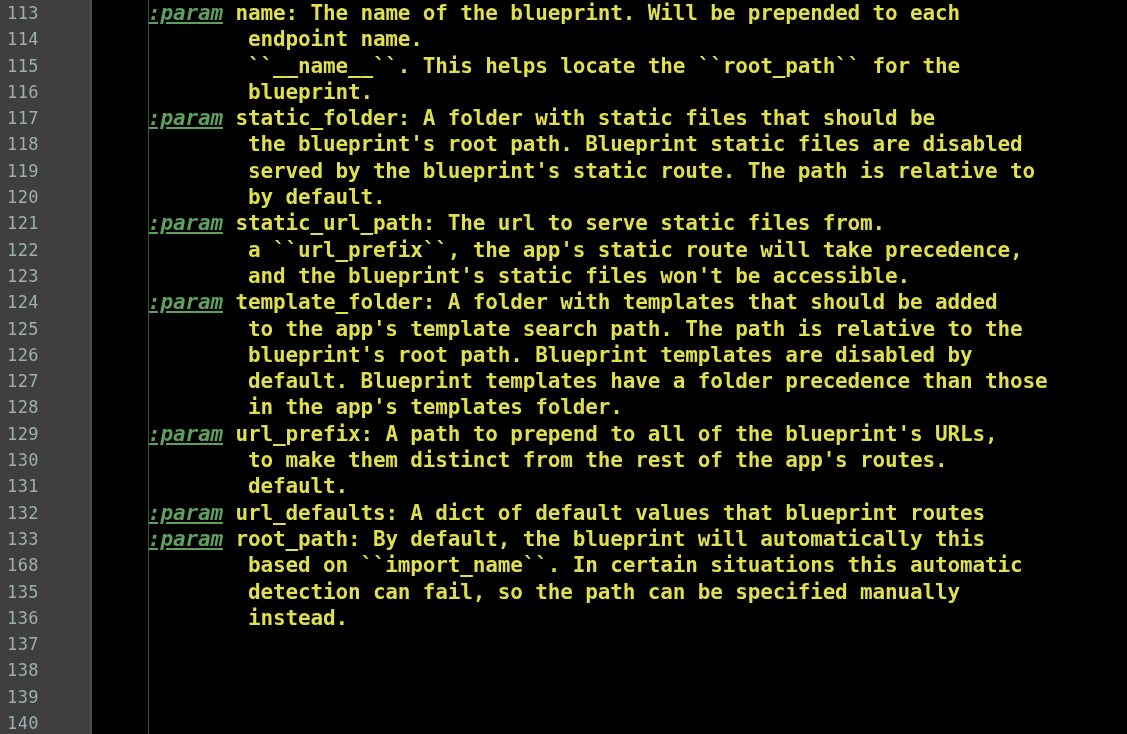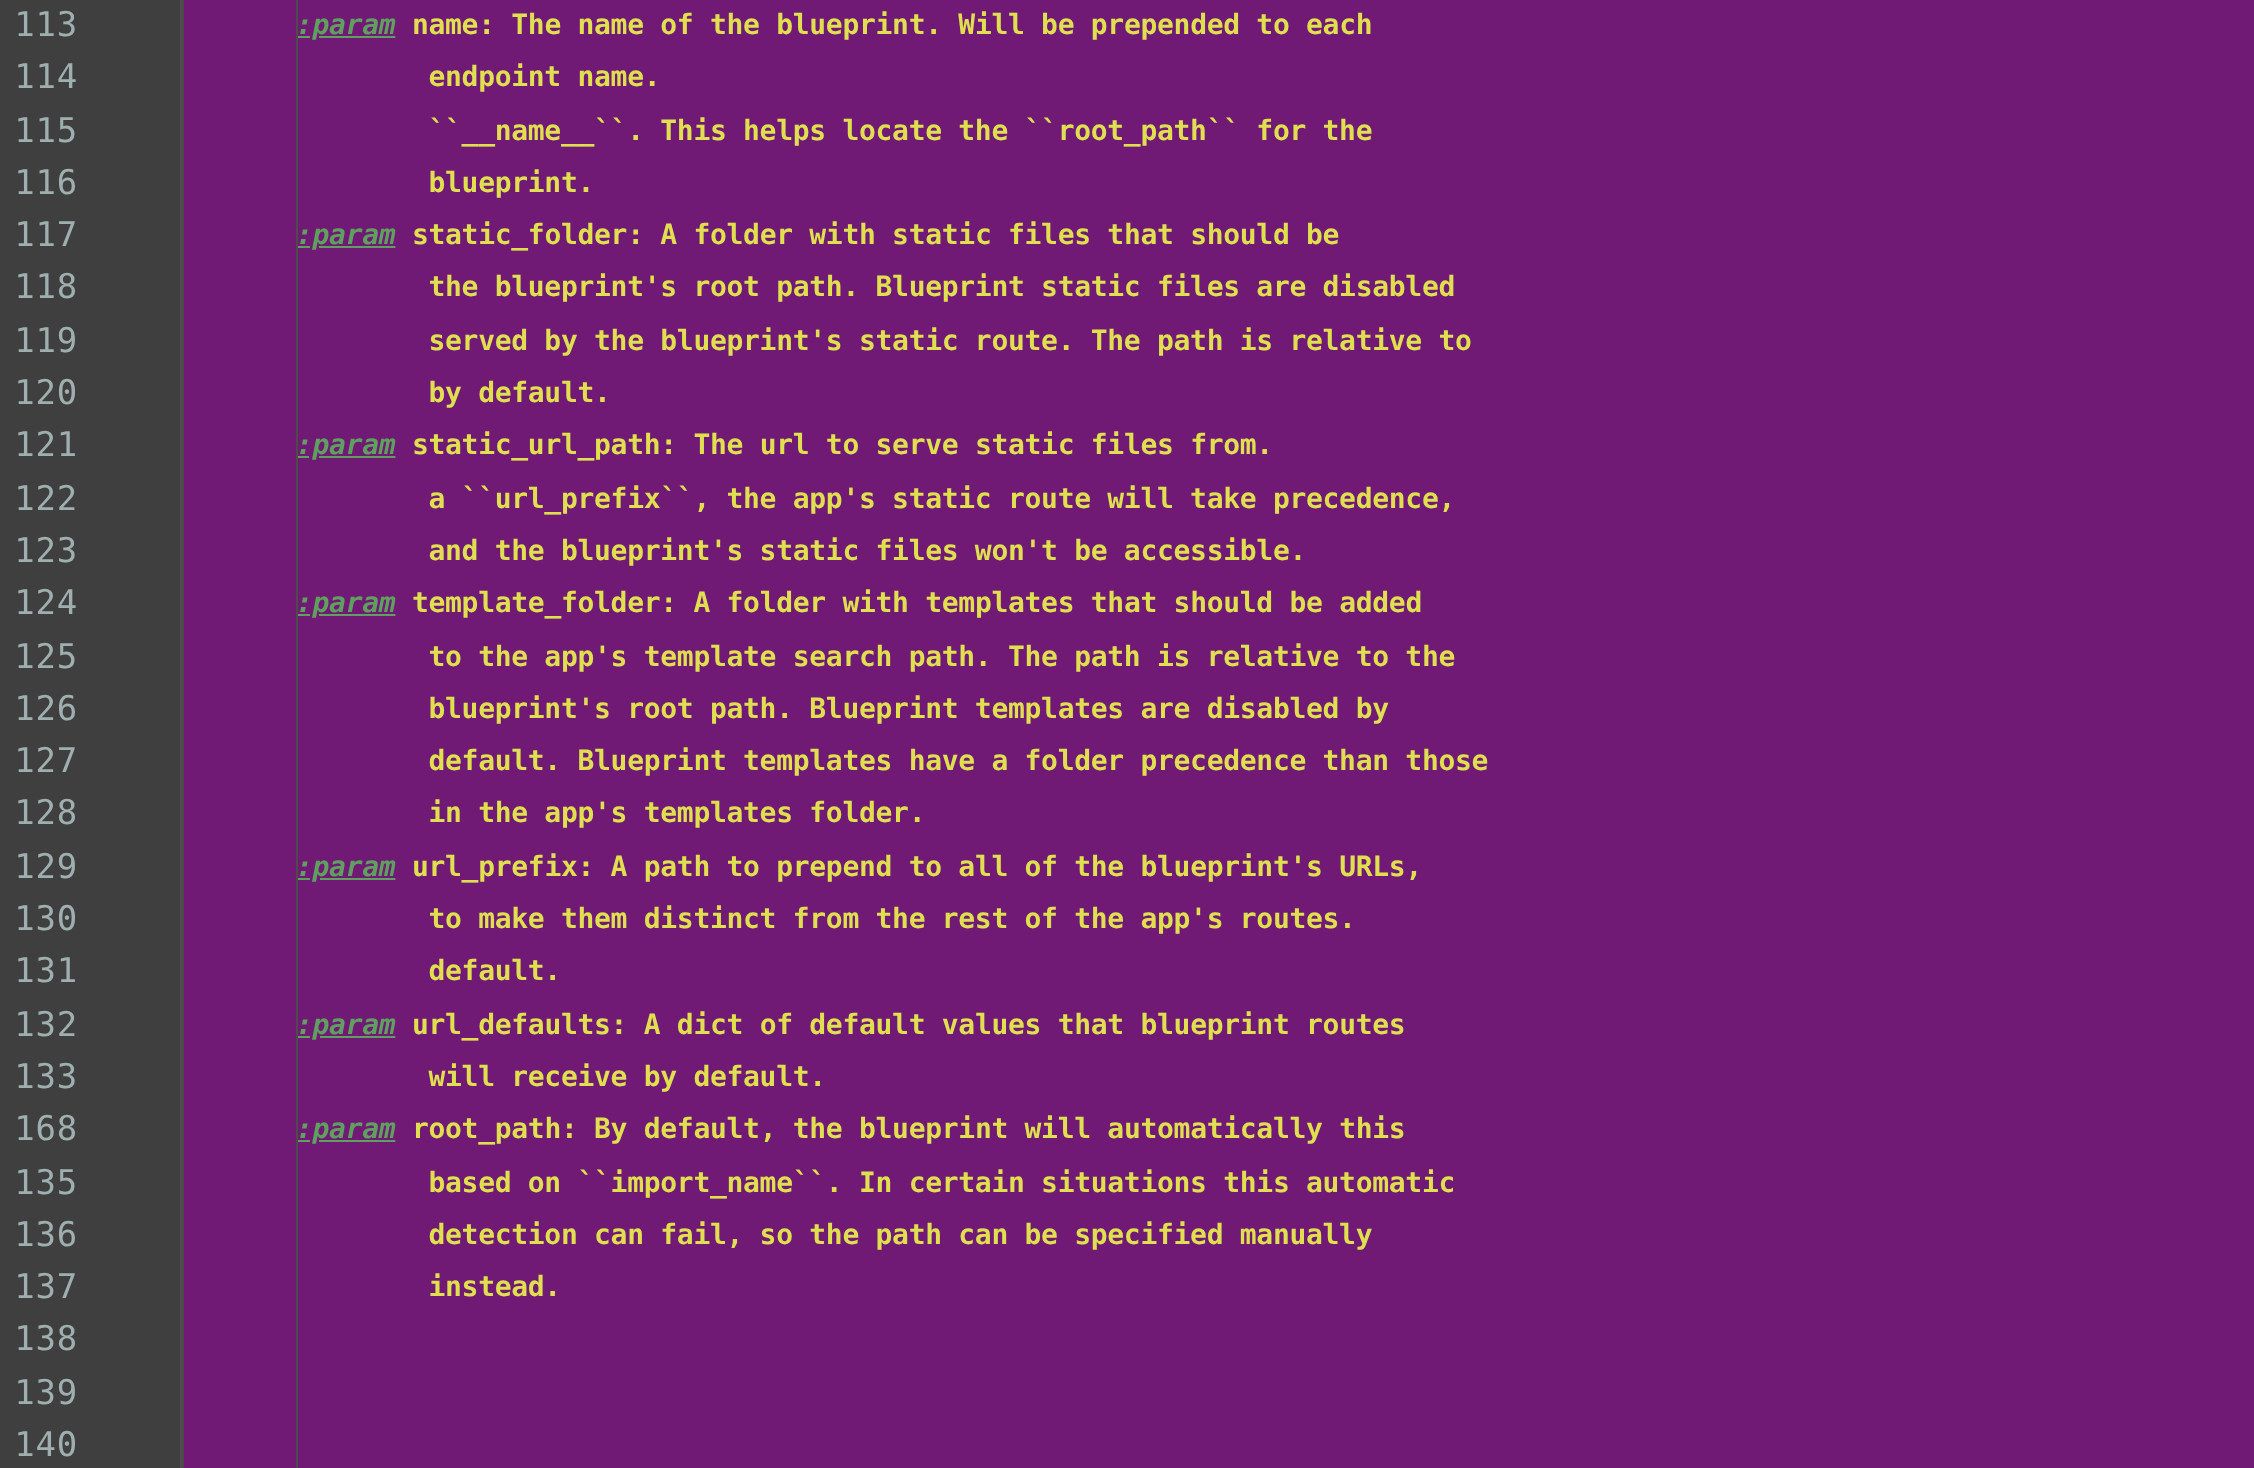--- a/index.html
+++ b/index.html
@@ -11,21 +11,21 @@
     width: 1127px;
     height: 734px;
     overflow: hidden;
     font-family: "DejaVu Sans Mono", "Liberation Mono", monospace;
   }
 
   #editor {
     position: relative;
     width: 1127px;
     height: 734px;
-    background: #701a75;
+    background: #000000;
     display: flex;
     align-items: flex-start;
   }
 
   
   .gutter {
     width: 91px;
     min-width: 91px;
     height: 734px;
     box-sizing: border-box;
@@ -66,21 +66,21 @@
     top: 0;
     left: 57px;
     width: 1px;
     height: 734px;
     background: #4b4b4b;
     pointer-events: none;
   }
   .line {
     height: 26.3px;
     line-height: 26.3px;
-    font-size: 14px;
+    font-size: 21px;
     color: #dfdf50;
     font-weight: bold;
     white-space: pre;
     letter-spacing: -0.15px;
   }
   .line .kw {
     color: #5f9f5f;
     font-style: italic;
     font-weight: bold;
     text-decoration: underline;
@@ -137,20 +137,19 @@
       <div class="line"><span class="txt">        and the blueprint's static files won't be accessible.</span></div>
       <div class="line"><span class="kw">:param</span><span class="txt"> template_folder: A folder with templates that should be added</span></div>
       <div class="line"><span class="txt">        to the app's template search path. The path is relative to the</span></div>
       <div class="line"><span class="txt">        blueprint's root path. Blueprint templates are disabled by</span></div>
       <div class="line"><span class="txt">        default. Blueprint templates have a folder precedence than those</span></div>
       <div class="line"><span class="txt">        in the app's templates folder.</span></div>
       <div class="line"><span class="kw">:param</span><span class="txt"> url_prefix: A path to prepend to all of the blueprint's URLs,</span></div>
       <div class="line"><span class="txt">        to make them distinct from the rest of the app's routes.</span></div>
       <div class="line"><span class="txt">        default.</span></div>
       <div class="line"><span class="kw">:param</span><span class="txt"> url_defaults: A dict of default values that blueprint routes</span></div>
-      <div class="line"><span class="txt">        will receive by default.</span></div>
       <div class="line"><span class="kw">:param</span><span class="txt"> root_path: By default, the blueprint will automatically this</span></div>
       <div class="line"><span class="txt">        based on ``import_name``. In certain situations this automatic</span></div>
       <div class="line"><span class="txt">        detection can fail, so the path can be specified manually</span></div>
       <div class="line"><span class="txt">        instead.</span></div>
     </div>
 
 </div>
 
 </body></html>

